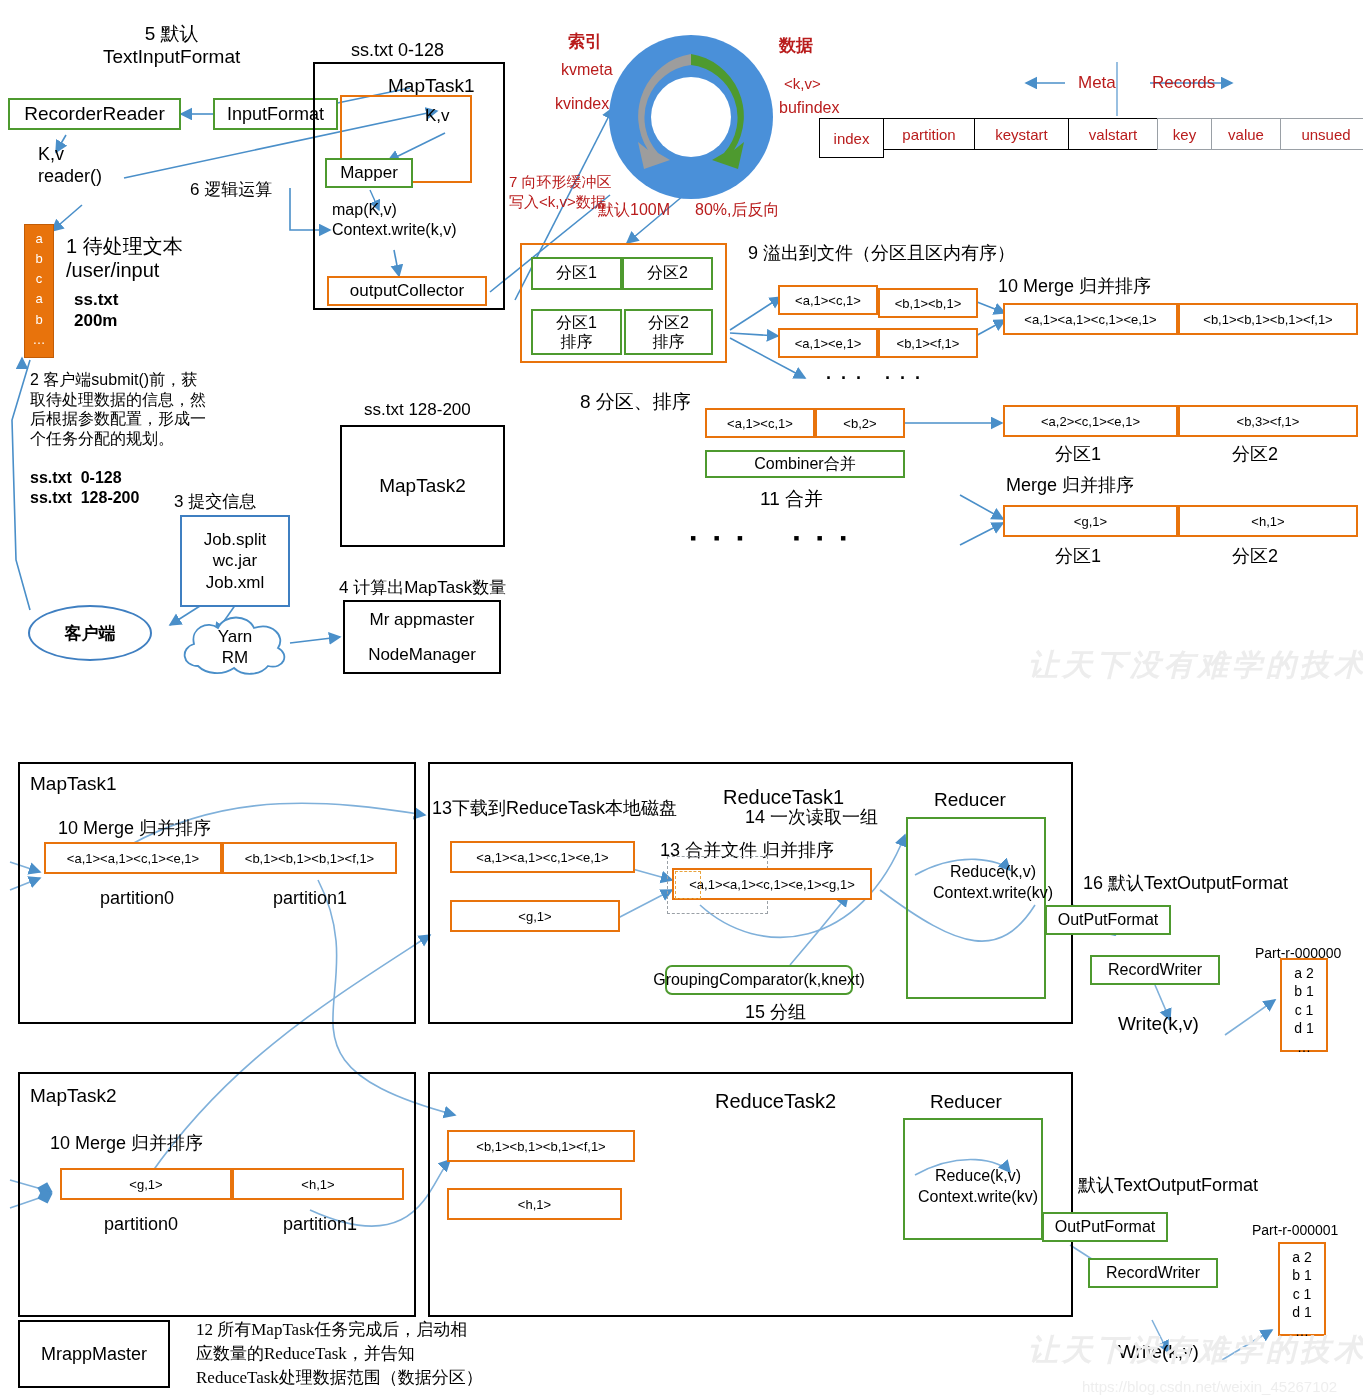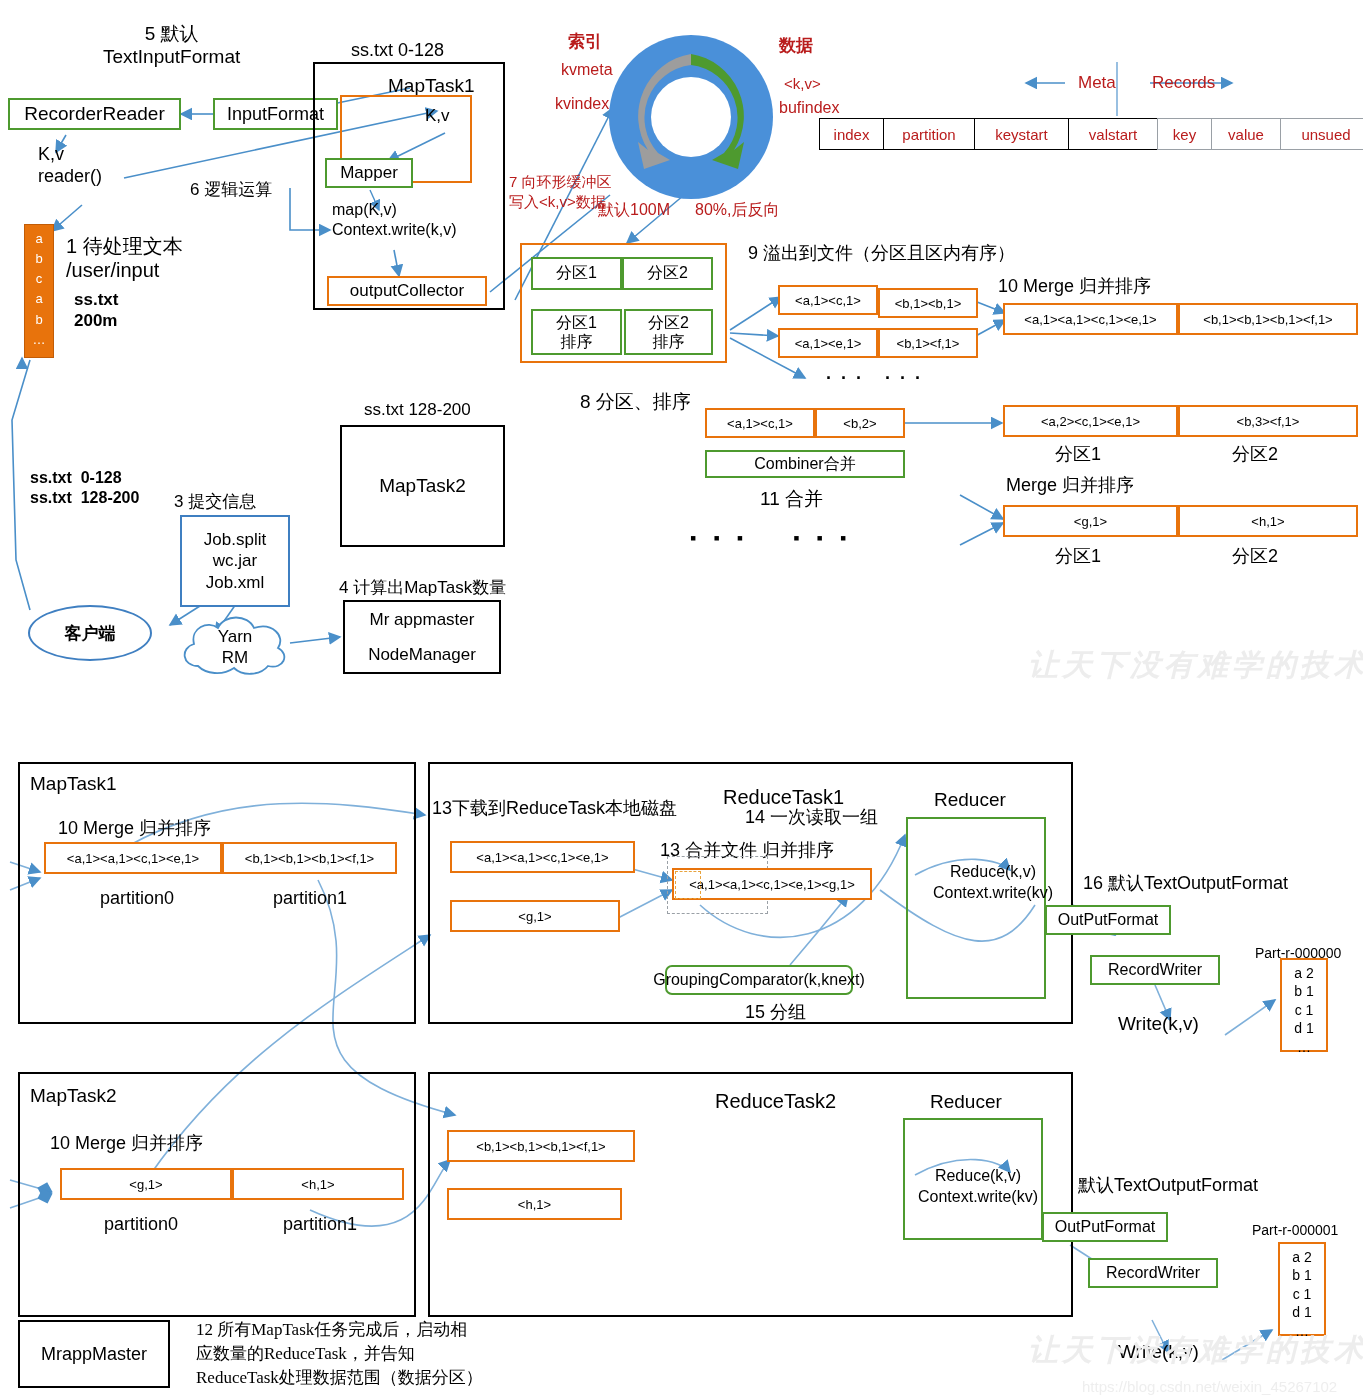--- a/index.html
+++ b/index.html
@@ -166,20 +166,24 @@
         <div>b</div>
         <div>…</div>
       </div>
   </div>
 
   <div class="txt" style="left:66px;top:234px;font-size:20px;">1 待处理文本
 /user/input</div>
   <div class="txt" style="left:74px;top:290px;font-size:17px;font-weight:bold;">ss.txt
 200m</div>
 
+  <div class="txt" style="left:30px;top:370px;font-size:16px;">2 客户端submit()前，获
+取待处理数据的信息，然
+后根据参数配置，形成一
+个任务分配的规划。</div>
   <div class="txt" style="left:30px;top:468px;font-size:16px;font-weight:bold;">ss.txt  0-128
 ss.txt  128-200</div>
 
   <div class="txt" style="left:174px;top:492px;font-size:17px;">3 提交信息</div>
 
   <div class="box blue" style="left:180px;top:515px;width:110px;height:92px;font-size:17px;flex-direction:column;line-height:1.25;">
     <span style="white-space:pre;">Job.split
 wc.jar
 Job.xml</span>
   </div>
@@ -235,21 +239,21 @@
     <g stroke="#4a8fc9" stroke-width="1.6" fill="none">
       <line x1="1065" y1="83" x2="1026" y2="83" marker-end="url(#ah)"></line>
       <line x1="1150" y1="83" x2="1232" y2="83" marker-end="url(#ah)"></line>
       <line x1="1117" y1="62" x2="1117" y2="116" stroke="#7fb0da" marker-end="none"></line>
     </g>
   </svg>
   <div class="txt red" style="left:1078px;top:73px;font-size:17px;">Meta</div>
   <div class="txt red" style="left:1152px;top:73px;font-size:17px;">Records</div>
 
   <div class="abs" id="metatable" style="left:820px;top:118px;display:flex;">
-      <div class="red" style="width: 65px; height: 32px; display: flex; align-items: center; justify-content: center; font-size: 15px; box-sizing: border-box; border: 1px solid rgb(0, 0, 0); margin-left: -1px;">index</div>
+      <div class="red" style="width: 65px; height: 40px; display: flex; align-items: center; justify-content: center; font-size: 15px; box-sizing: border-box; border: 1px solid rgb(0, 0, 0); margin-left: -1px;">index</div>
       <div class="red" style="width: 92px; height: 32px; display: flex; align-items: center; justify-content: center; font-size: 15px; box-sizing: border-box; border: 1px solid rgb(0, 0, 0); margin-left: -1px;">partition</div>
       <div class="red" style="width: 95px; height: 32px; display: flex; align-items: center; justify-content: center; font-size: 15px; box-sizing: border-box; border: 1px solid rgb(0, 0, 0); margin-left: -1px;">keystart</div>
       <div class="red" style="width: 90px; height: 32px; display: flex; align-items: center; justify-content: center; font-size: 15px; box-sizing: border-box; border: 1px solid rgb(0, 0, 0); margin-left: -1px;">valstart</div>
       <div class="red" style="width: 55px; height: 32px; display: flex; align-items: center; justify-content: center; font-size: 15px; box-sizing: border-box; border: 1px solid rgb(154, 160, 166); margin-left: -1px;">key</div>
       <div class="red" style="width: 70px; height: 32px; display: flex; align-items: center; justify-content: center; font-size: 15px; box-sizing: border-box; border: 1px solid rgb(154, 160, 166); margin-left: -1px;">value</div>
       <div class="red" style="width: 92px; height: 32px; display: flex; align-items: center; justify-content: center; font-size: 15px; box-sizing: border-box; border: 1px solid rgb(154, 160, 166); margin-left: -1px;">unsued</div>
     </div>
 
   <div class="box orange" style="left:520px;top:243px;width:207px;height:120px;background:transparent;"></div>
   <div class="box green" style="left:531px;top:257px;width:91px;height:33px;font-size:16px;">

